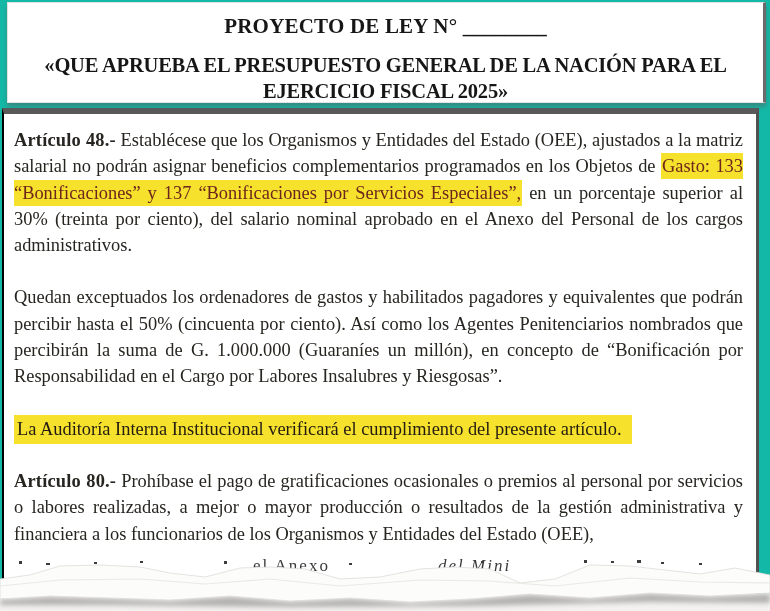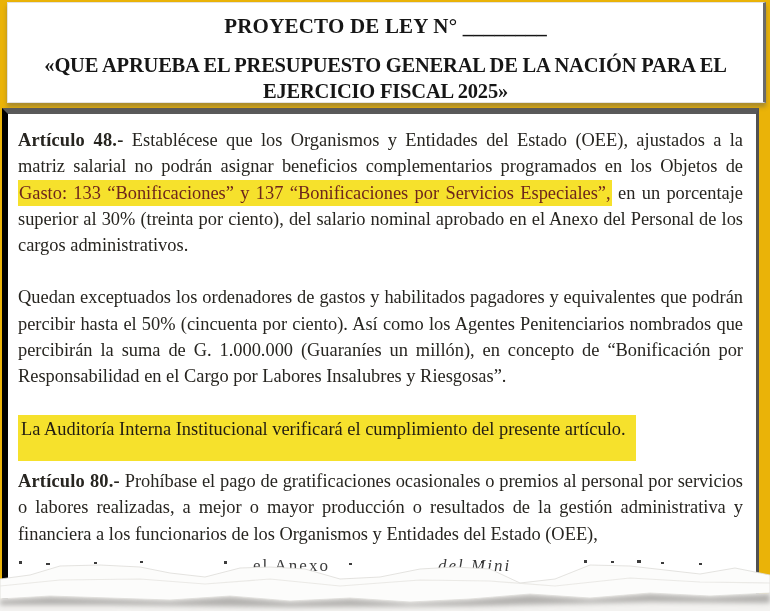--- a/index.html
+++ b/index.html
@@ -1,21 +1,21 @@
 <!DOCTYPE html>
 <html><head>
 <meta charset="utf-8">
 <style>
   * { margin: 0; padding: 0; box-sizing: border-box; }
   html, body { background: #ffffff; }
   .stage {
     position: relative;
     width: 770px;
     height: 611px;
-    background: #eab308;
+    background: #14b8a6;
     font-family: "Liberation Serif", serif;
     overflow: hidden;
   }
   
   .header-block {
     position: absolute;
     top: 2px; left: 7px; right: 4px;
     height: 101px;
     background: #ffffff;
     border: 1px solid #e3e2e0;
@@ -42,42 +42,42 @@
     letter-spacing: -0.2px;
   }
   
   .body-block {
     position: absolute;
     top: 108px; left: 2px;
     width: 757px;
     height: 503px;
     background: #ffffff;
     border-top: 6px solid #5a5a5a;
-    border-left: 6px solid #000000;
+    border-left: 2px solid #000000;
     border-right: 3px solid #515151;
     z-index: 1;
   }
   .text-area {
     padding: 13px 13px 0 10px;
     font-size: 18.4px;
     line-height: 26.3px;
     text-align: justify;
     color: #272520;
   }
   .text-area p { margin: 0 0 26px; }
   b.article-label { font-weight: bold; letter-spacing: .2px; }
   mark.h1 {
     background: #f6e12c;
     color: #6d261c;
     padding: 3px 1px;
   }
   mark.h2 {
     background: #f6e12c;
     color: #221c12;
-    padding: 4px 10px 22px 3px;
+    padding: 4px 10px 5px 3px;
   }
   
   .torn-fragment-line {
     position: absolute;
     left: 0; top: 556px;
     width: 770px; height: 22px;
     font-size: 17px;
     color: #3a3a3a;
     z-index: 3;
   }

